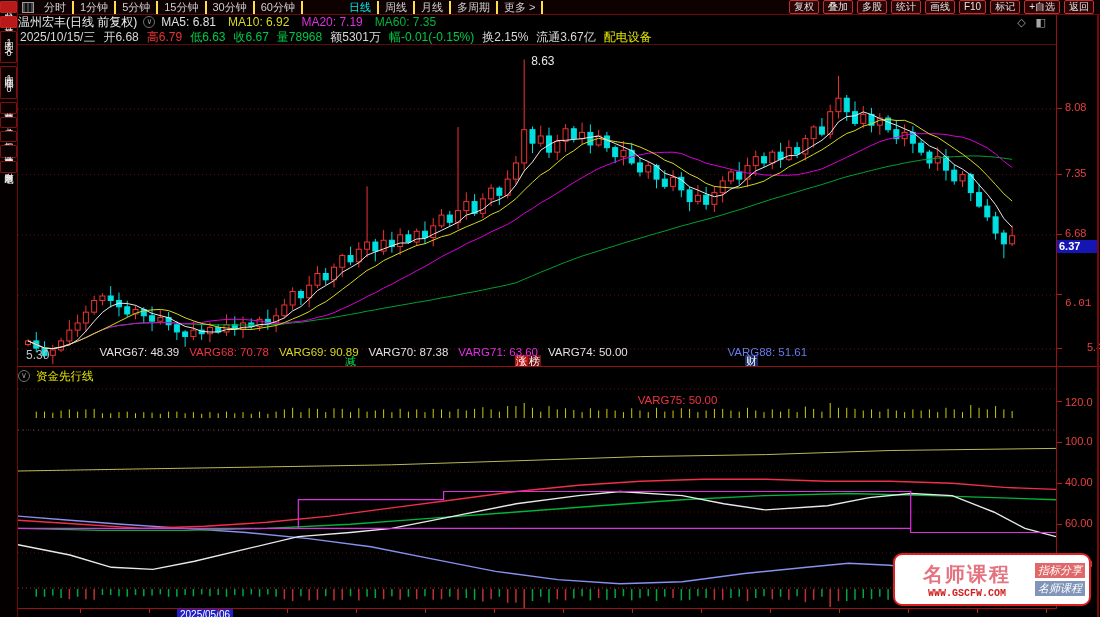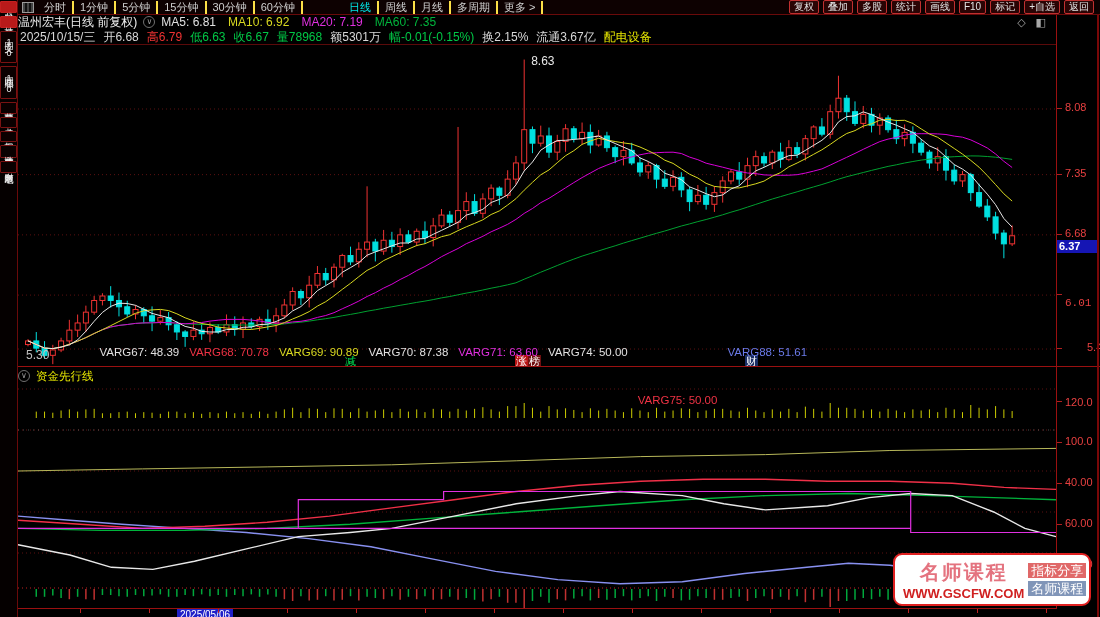--- a/index.html
+++ b/index.html
@@ -73,23 +73,23 @@
   
   #vline{position:absolute;left:1056px;top:14px;width:1px;height:595px;background:#9a1010;}
   #redge{position:absolute;left:1097px;top:0;width:2px;height:617px;background:#7a0808;}
 
   
   #watermark{position:absolute;left:893px;top:553px;width:198px;height:53px;background:#fff;
              border:2px solid #e02020;border-radius:9px;display:flex;align-items:center;
              padding:0 4px 0 8px;box-sizing:border-box;gap:4px;z-index:9;}
   .wm-left{flex:1;text-align:center;}
   .wm-site{font-size:20px;letter-spacing:2px;color:#e4737f;font-weight:bold;}
-  .wm-url{font-size:13px;color:#d02020;font-weight:bold;font-family:Liberation Sans, sans-serif;text-align:center;}
+  .wm-url{font-size:10px;color:#d02020;font-weight:bold;font-family:Liberation Mono, monospace;text-align:center;}
   .wm-badges{display:flex;flex-direction:column;gap:3px;}
-  .wm-badge{color:#fff;font-size:13px;line-height:13px;padding:1px 3px;white-space:nowrap;}
+  .wm-badge{color:#fff;font-size:11px;line-height:13px;padding:1px 3px;white-space:nowrap;font-style:italic;}
 </style>
 </head>
 <body>
 
 <div id="app">
   <div id="sidebar">
       <div class="side-item active">分时走势</div>
       <div class="side-item active">技术分析</div>
       <div class="side-item">图文10</div>
       <div class="side-item">同花顺10</div>

